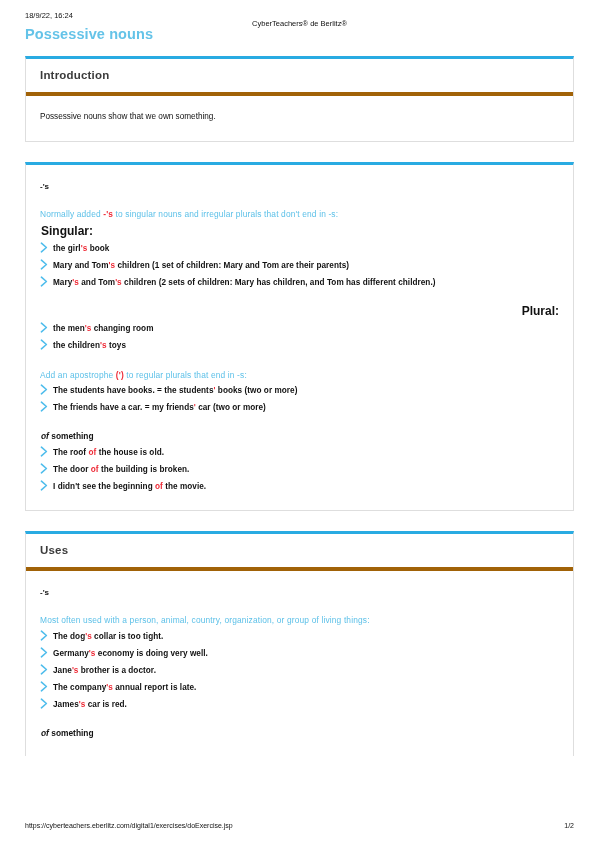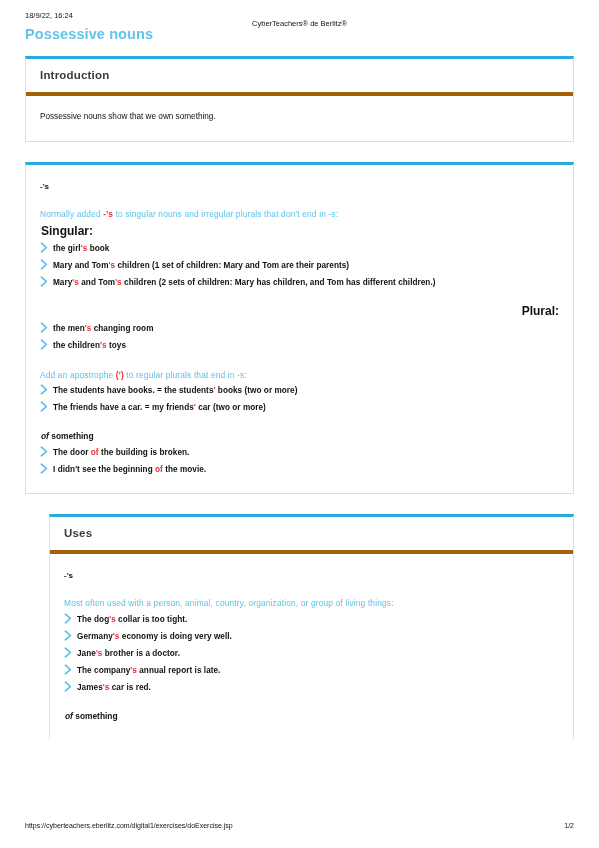--- a/index.html
+++ b/index.html
@@ -154,21 +154,20 @@
     letter-spacing: 0.05px;
   }
   .bullet-text .r {
     color: #ee2a36;
   }
 
   
   .card-clip {
     margin-bottom: 0;
     border-bottom: none;
-    margin-left: 24px;
   }
 
   
   .print-footer {
     position: absolute;
     bottom: 14px;
     left: 0;
     width: 599px;
     height: 12px;
     font-size: 7px;
@@ -269,20 +268,28 @@
           </span>
           <span class="bullet-text">The friends have a car. = my friends<span class="r">'</span> car (two or more)</span>
         </div>
         <div class="of-label"><i>of</i> something</div>
         <div class="bullet-row">
           <span class="bullet-icon">
             <svg width="9" height="11" viewBox="0 0 9 11" fill="none" aria-hidden="true">
               <path d="M1.4 1.2 L6.4 5.5 L1.4 9.8" stroke="currentColor" stroke-width="1.6" stroke-linecap="round" stroke-linejoin="round"></path>
             </svg>
           </span>
+          <span class="bullet-text">The roof <span class="r">of</span> the house is old.</span>
+        </div>
+        <div class="bullet-row">
+          <span class="bullet-icon">
+            <svg width="9" height="11" viewBox="0 0 9 11" fill="none" aria-hidden="true">
+              <path d="M1.4 1.2 L6.4 5.5 L1.4 9.8" stroke="currentColor" stroke-width="1.6" stroke-linecap="round" stroke-linejoin="round"></path>
+            </svg>
+          </span>
           <span class="bullet-text">The door <span class="r">of</span> the building is broken.</span>
         </div>
         <div class="bullet-row">
           <span class="bullet-icon">
             <svg width="9" height="11" viewBox="0 0 9 11" fill="none" aria-hidden="true">
               <path d="M1.4 1.2 L6.4 5.5 L1.4 9.8" stroke="currentColor" stroke-width="1.6" stroke-linecap="round" stroke-linejoin="round"></path>
             </svg>
           </span>
           <span class="bullet-text">I didn't see the beginning <span class="r">of</span> the movie.</span>
         </div>

